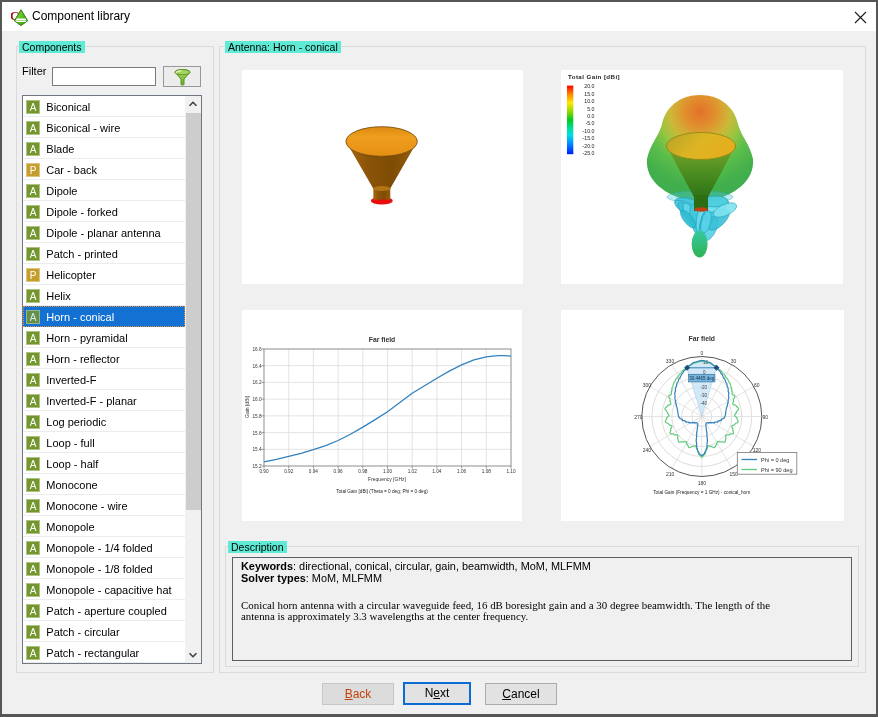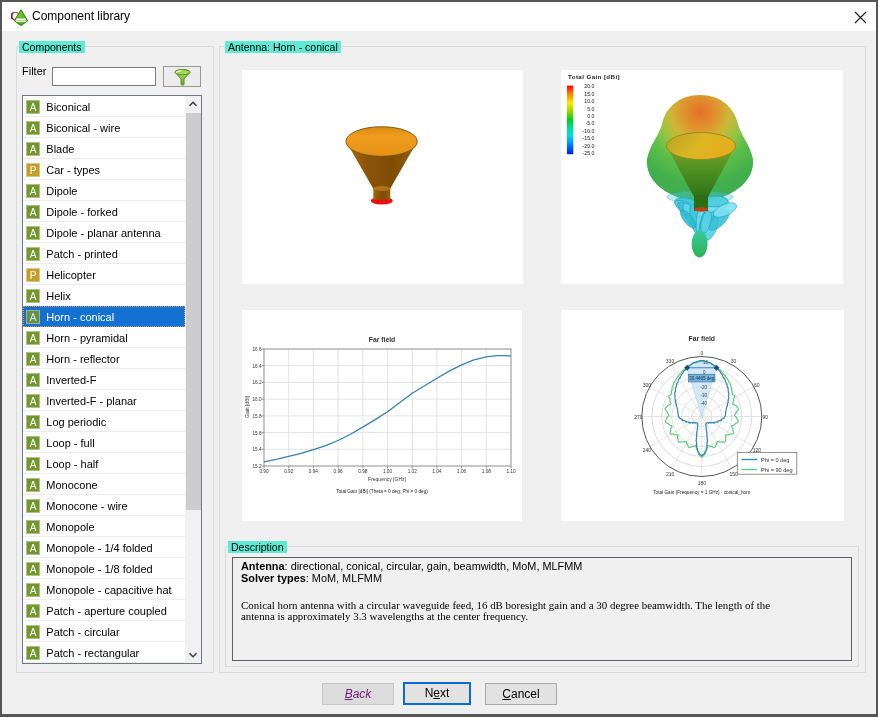--- a/index.html
+++ b/index.html
@@ -25,21 +25,21 @@
 .row.sel .ico { opacity:0.85; }
 #sbar { position:absolute; right:0; top:0; width:16px; height:567px; background:#f1f1f1; }
 #sup,#sdn { position:absolute; left:0; width:16px; height:17px; }
 #sup { top:0; } #sdn { bottom:0; }
 #sthumb { position:absolute; left:0.5px; top:17px; width:15px; height:397px; background:#cdcdcd; }
 .panel { position:absolute; background:#fff; }
 #descbox { position:absolute; left:232px; top:557px; width:620px; height:104px; border:1px solid #5c6066; background:#f0f0f0; padding:3px 8px 0 8px; font-size:10.9px; }
 #descbox .l12 { line-height:11.9px; }
 #descbox .para { margin-top:15px; line-height:11.6px;font-family:Liberation Serif, serif; }
 .btn { position:absolute; height:22px; width:72px; background:#e2e2e2; border:1px solid #ababab; text-align:center; line-height:20px; font-size:12px; }
-#bback { left:322px; top:683px; color:#701a75; background:#dcdcdc; border-color:#c6c6c6;font-style:italic; }
+#bback { left:322px; top:683px; color:#c2410c; background:#dcdcdc; border-color:#c6c6c6; }
 #bnext { left:403px; top:682px; width:68px; height:23px; border:2px solid #0b6cd4; line-height:19px; }
 #bcancel { left:485px; top:683px; }
 u { text-decoration:underline; }
 svg { display:block; }
 </style></head>
 <body>
 <div id="title">
     <div id="ticon">
       <svg width="17" height="17" viewBox="0 0 17 17">
 <defs>
@@ -91,21 +91,21 @@
 <div class="row">
         <span class="ico a">A</span>
         <span class="rt">Biconical - wire</span>
       </div>
 <div class="row">
         <span class="ico a">A</span>
         <span class="rt">Blade</span>
       </div>
 <div class="row">
         <span class="ico p">P</span>
-        <span class="rt">Car - types</span>
+        <span class="rt">Car - back</span>
       </div>
 <div class="row">
         <span class="ico a">A</span>
         <span class="rt">Dipole</span>
       </div>
 <div class="row">
         <span class="ico a">A</span>
         <span class="rt">Dipole - forked</span>
       </div>
 <div class="row">
@@ -439,19 +439,19 @@
 <line x1="180.5" y1="159.5" x2="196" y2="159.5" stroke="#5fca7a" stroke-width="1.3"></line>
 <text x="200" y="161.6" font-size="5.6" fill="#333">Phi = 90 deg</text>
 <text x="140.8" y="183.5" text-anchor="middle" font-size="4.7" fill="#222">Total Gain (Frequency = 1 GHz) - conical_horn</text>
 </svg>
   </div>
 
 <div class="group" style="left:225px; top:546px; width:634px; height:121px;">
     <span class="glabel" style="left:2px;">Description</span>
   </div>
 <div id="descbox">
-  <div class="l12"><b>Antenna</b>: directional, conical, circular, gain, beamwidth, MoM, MLFMM<br><b>Solver types</b>: MoM, MLFMM</div>
+  <div class="l12"><b>Keywords</b>: directional, conical, circular, gain, beamwidth, MoM, MLFMM<br><b>Solver types</b>: MoM, MLFMM</div>
   <div class="para">Conical horn antenna with a circular waveguide feed, 16 dB boresight gain and a 30 degree beamwidth. The length of the<br>antenna is approximately 3.3 wavelengths at the center frequency.</div>
 </div>
 
 <div class="btn" id="bback"><u>B</u>ack</div>
 <div class="btn" id="bnext">N<u>e</u>xt</div>
 <div class="btn" id="bcancel"><u>C</u>ancel</div>
 <div id="frame"></div>
 </body></html>

